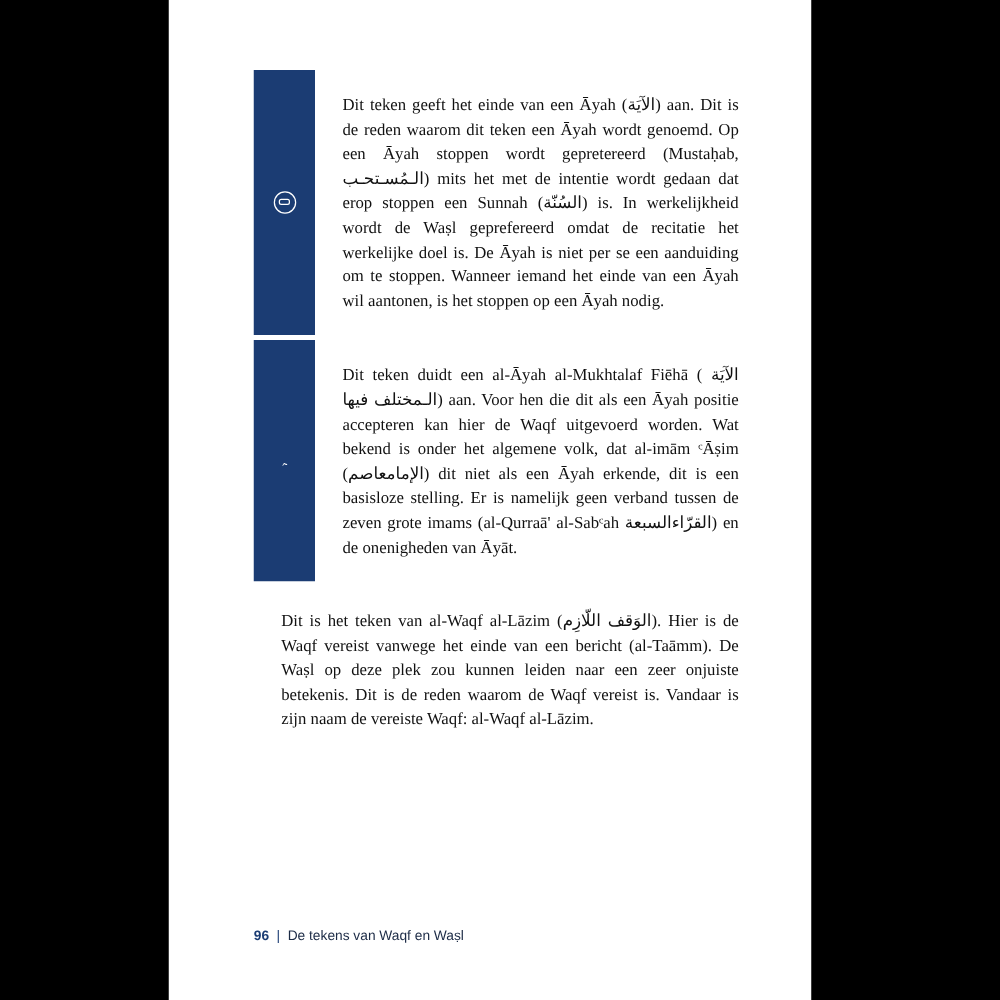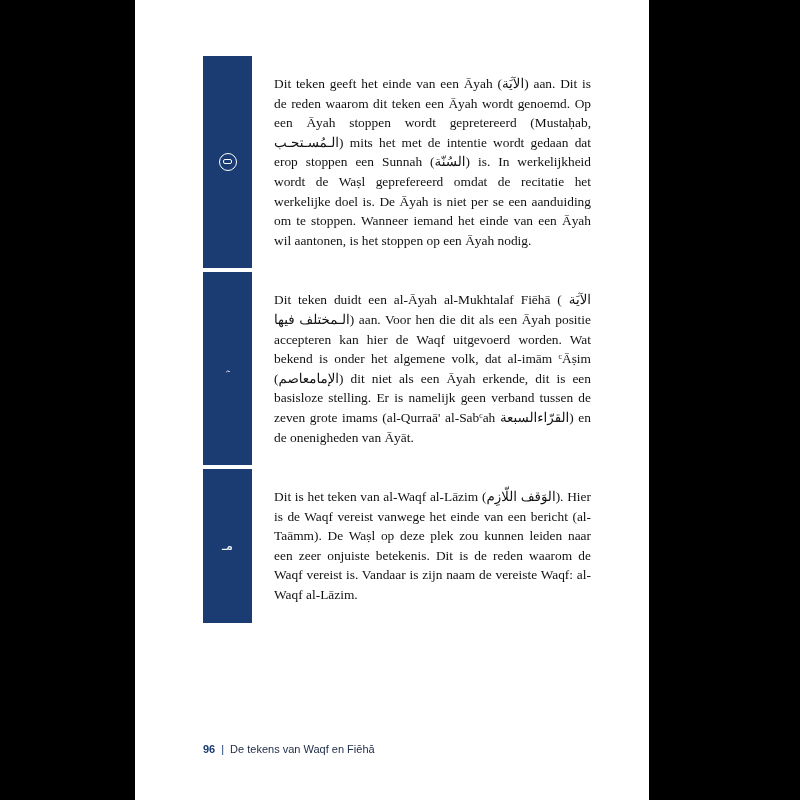--- a/index.html
+++ b/index.html
@@ -135,29 +135,26 @@
         <span class="marker-glyph small">ﮧ</span>
       </div>
       <div class="text-col">
         <p class="para">Dit teken duidt een al-Āyah al-Mukhtalaf Fiēhā ( الآيَة الـمختلف فيها) aan. Voor hen die dit als een Āyah positie accepteren kan hier de Waqf uitgevoerd worden. Wat bekend is onder het algemene volk, dat al-imām ᶜĀṣim (الإمامعاصم) dit niet als een Āyah erkende, dit is een basisloze stelling. Er is namelijk geen verband tussen de zeven grote imams (al-Qurraā' al-Sabᶜah القرّاءالسبعة) en de onenigheden van Āyāt.</p>
       </div>
     </div>
 
     <div class="marker-sep"></div>
 
     <div class="row">
-      <div class="marker">
-        <span class="marker-glyph">مـ</span>
-      </div>
       <div class="text-col">
         <p class="para">Dit is het teken van al-Waqf al-Lāzim (الوَقف اللّازِم). Hier is de Waqf vereist vanwege het einde van een bericht (al-Taāmm). De Waṣl op deze plek zou kunnen leiden naar een zeer onjuiste betekenis. Dit is de reden waarom de Waqf vereist is. Vandaar is zijn naam de vereiste Waqf: al-Waqf al-Lāzim.</p>
       </div>
     </div>
 
   </div>
 
   <div class="footer">
     <span class="footer-page">96</span>
     <span class="footer-sep">|</span>
-    <span class="footer-title">De tekens van Waqf en Fiēhā</span>
+    <span class="footer-title">De tekens van Waqf en Waṣl</span>
   </div>
 
 </div>
 
 </body></html>

